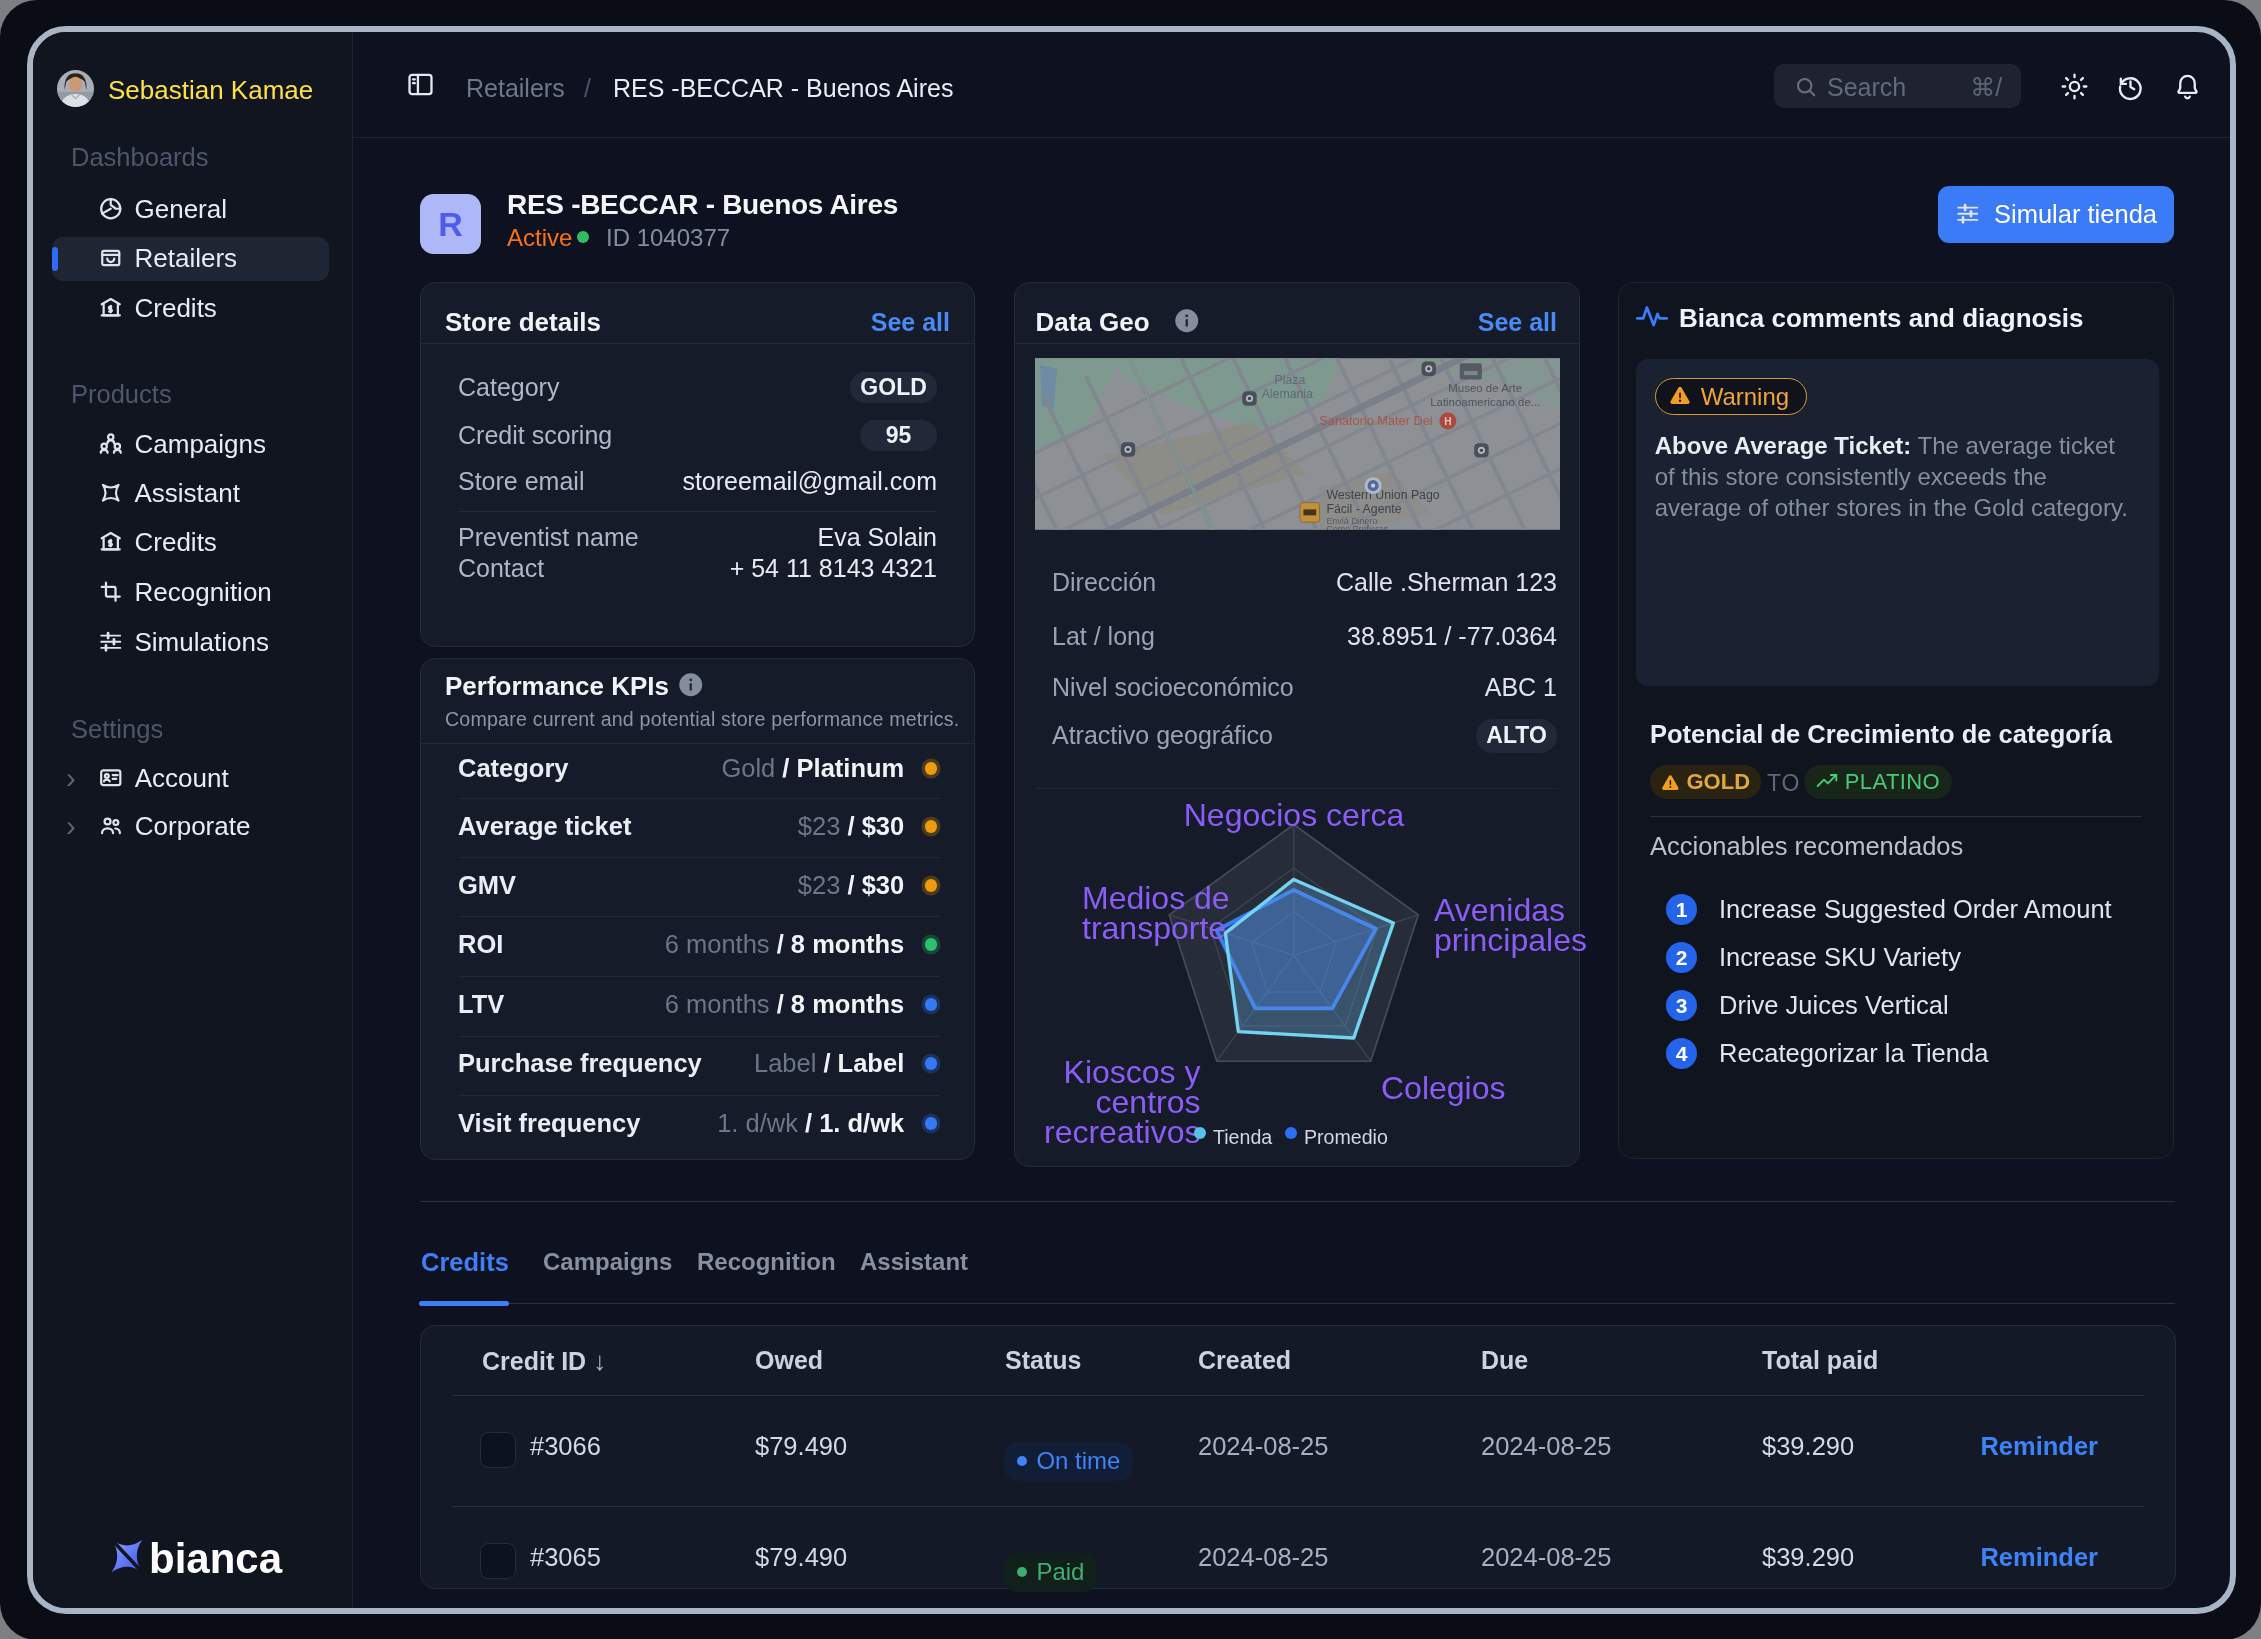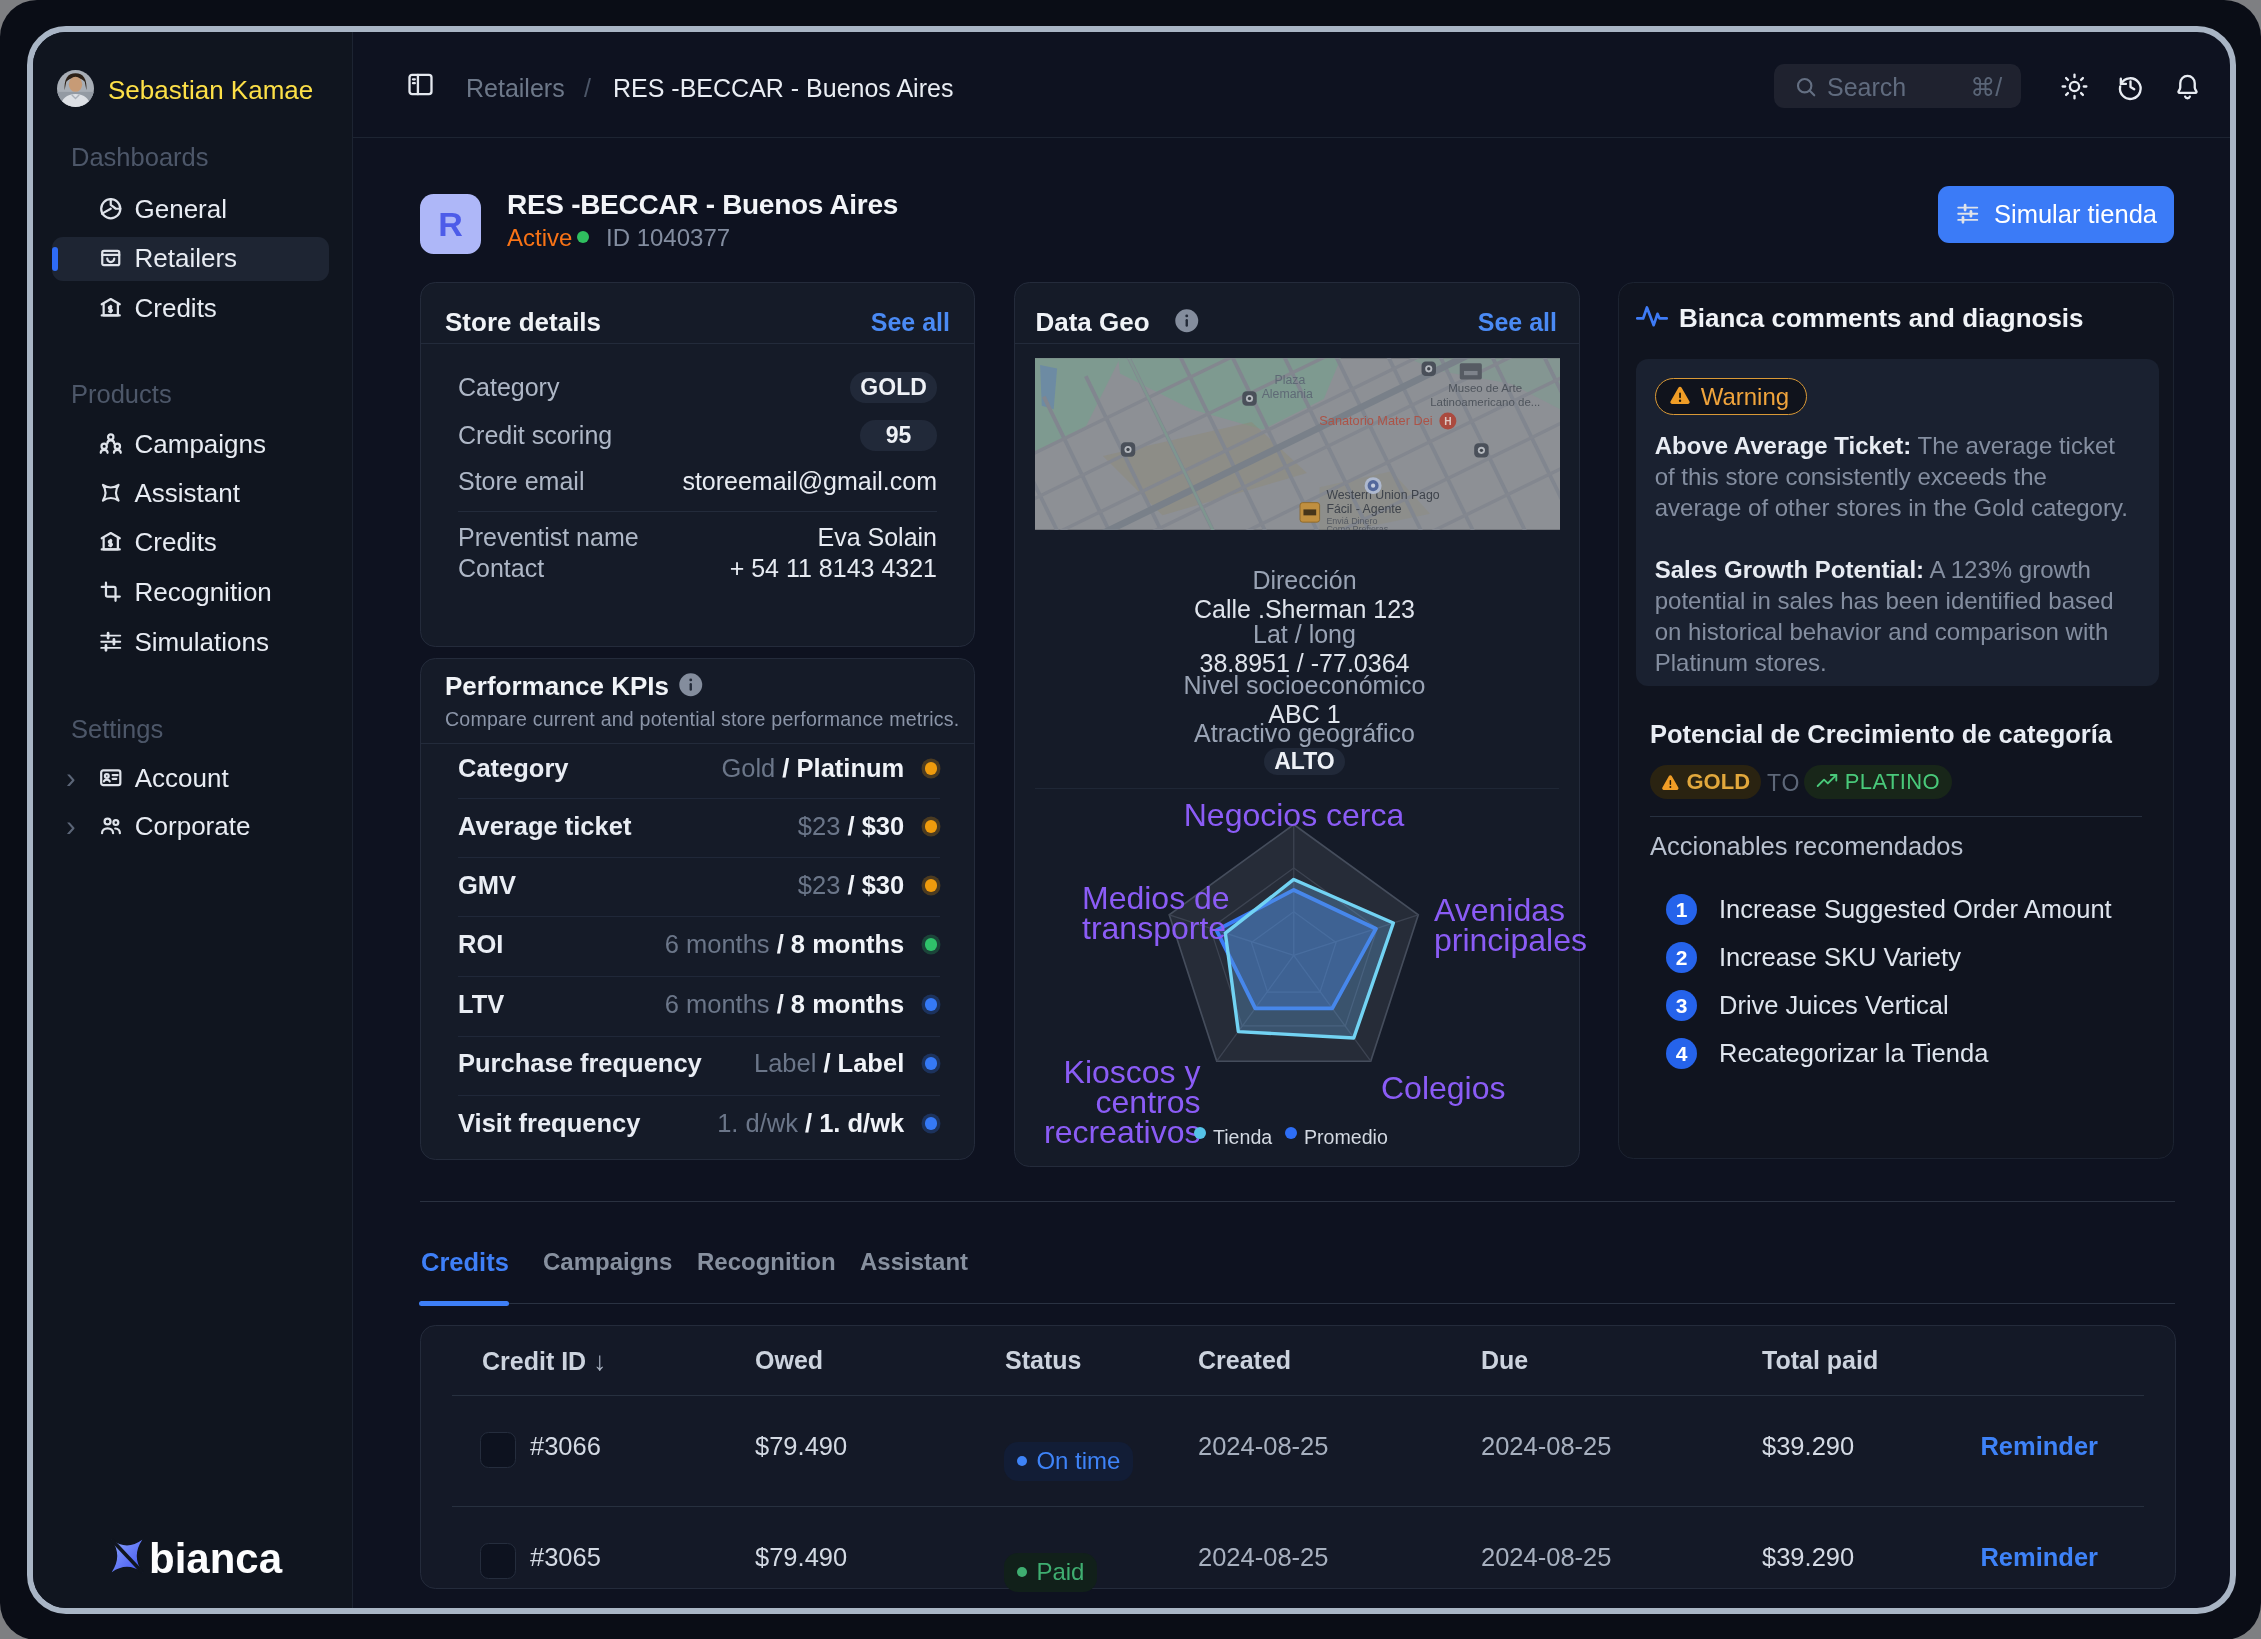--- a/index.html
+++ b/index.html
@@ -22,21 +22,21 @@
 .row1 { position:absolute; left:37px; right:37px; height:34px; display:flex; align-items:center; justify-content:space-between; }
 .rl { font-size:25px; color:#aeb7c6; }
 .rv { font-size:25px; color:#e7ebf2; }
 .pill { background:#212939; border-radius:15.3px; height:31px; min-width:77px; padding:0 10.2px; display:inline-flex; align-items:center; justify-content:center; font-size:23px; font-weight:bold; color:#eef1f6; }
 .krow { position:absolute; left:37px; right:34px; height:34px; display:flex; align-items:center; }
 .kl { font-size:25.5px; font-weight:bold; color:#e9edf4; }
 .kv { font-size:25.5px; color:#f0f3f8; font-weight:bold; margin-left:auto; }
 .kg { color:#6b7689; font-weight:normal; }
 .kdot { width:12.8px; height:12.8px; border-radius:50%; margin-left:20.4px; margin-right:2.6px; flex:none; }
 .kline { position:absolute; left:37px; right:34px; height:0.9px; background:#202839; }
-.grow { position:absolute; left:37px; right:22px; height:34px; display:flex; align-items:center; justify-content:space-between;flex-direction:column; }
+.grow { position:absolute; left:37px; right:22px; height:34px; display:flex; align-items:center; justify-content:space-between; }
 .gl { font-size:25px; color:#99a3b4; }
 .gv { font-size:25px; color:#dfe4ec; }
 .glabel { position:absolute; font-size:32px; color:#8b5cf6; line-height:30px; }
 .acc { position:absolute; left:47px; height:34px; display:flex; align-items:center; gap:22px; font-size:25.5px; color:#dfe5ee; }
 .accn { width:31px; height:31px; border-radius:50%; background:#2563eb; color:#fff; font-size:21px; font-weight:bold; display:inline-flex; align-items:center; justify-content:center; }
 .th { position:absolute; top:20.4px; font-size:25px; font-weight:bold; color:#ccd3de; }
 .trow { position:absolute; left:0; width:100%; height:71px; }
 .cb { position:absolute; left:59px; top:18px; width:36px; height:36px; border-radius:8.5px; background:#0d121f; border:0.9px solid #252d3d; }
 .td { position:absolute; top:18.7px; font-size:25.5px; color:#d4dae4; }
 .tdim { color:#a7b0bf; }
@@ -459,21 +459,20 @@
           <span style="width:22px;height:20.4px;display:inline-flex;">
               <svg width="22" height="20.4" viewBox="0 0 24 22">
                 <path d="M10.2 1.8a2.1 2.1 0 0 1 3.6 0l8.4 14.6a2.1 2.1 0 0 1-1.8 3.2H3.6a2.1 2.1 0 0 1-1.8-3.2z" fill="#f09d26"></path>
                 <rect x="11.1" y="7" width="1.9" height="6.2" rx="0.95" fill="#201808"></rect>
                 <circle cx="12.05" cy="16" r="1.3" fill="#201808"></circle>
               </svg>
             </span>
           <span style="font-size:24px;color:#f0a43c;">Warning</span>
         </div>
         <div style="position:absolute;left:18.7px;top:71px;right:20.4px;font-size:24px;line-height:31px;color:#848ea0;"><b style="color:#e8ecf3;">Above Average Ticket:</b> The average ticket of this store consistently exceeds the average of other stores in the Gold category.</div>
-        <div style="position:absolute;left:18.7px;top:195px;right:20.4px;font-size:24px;line-height:31px;color:#848ea0;"><b style="color:#e8ecf3;">Sales Growth Potential:</b> A 123% growth potential in sales has been identified based on historical behavior and comparison with Platinum stores.</div>
       </div>
       <div style="position:absolute;left:31px;top:437px;font-size:25.5px;font-weight:bold;color:#e9edf4;">Potencial de Crecimiento de categoría</div>
       <div style="position:absolute;left:31px;top:482px;height:34px;border-radius:17px;background:#2a2311;display:inline-flex;align-items:center;padding:0 11px;gap:6.8px;">
         <span style="width:18.7px;height:17px;display:inline-flex;">
             <svg width="22" height="20.4" viewBox="0 0 24 22">
               <path d="M10.2 1.8a2.1 2.1 0 0 1 3.6 0l8.4 14.6a2.1 2.1 0 0 1-1.8 3.2H3.6a2.1 2.1 0 0 1-1.8-3.2z" fill="#f09d26"></path>
               <rect x="11.1" y="7" width="1.9" height="6.2" rx="0.95" fill="#201808"></rect>
               <circle cx="12.05" cy="16" r="1.3" fill="#201808"></circle>
             </svg>
           </span>

